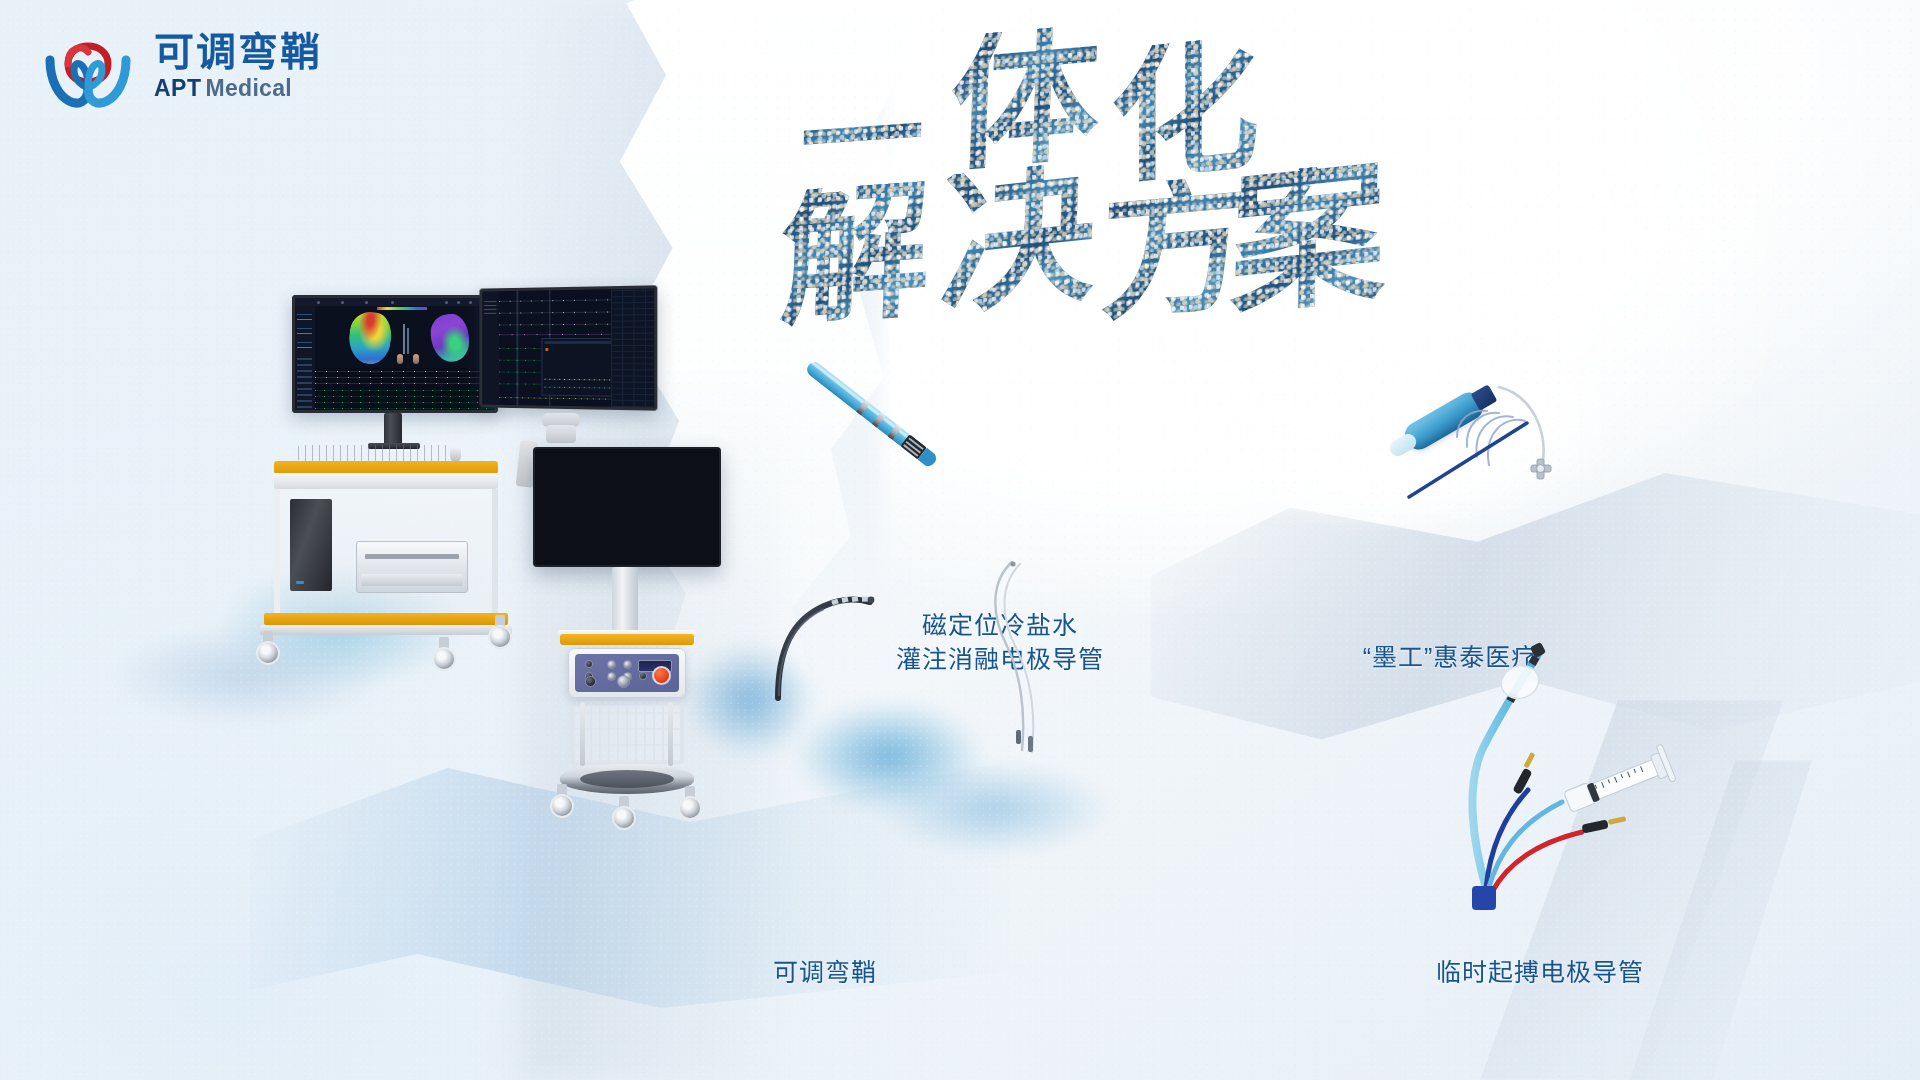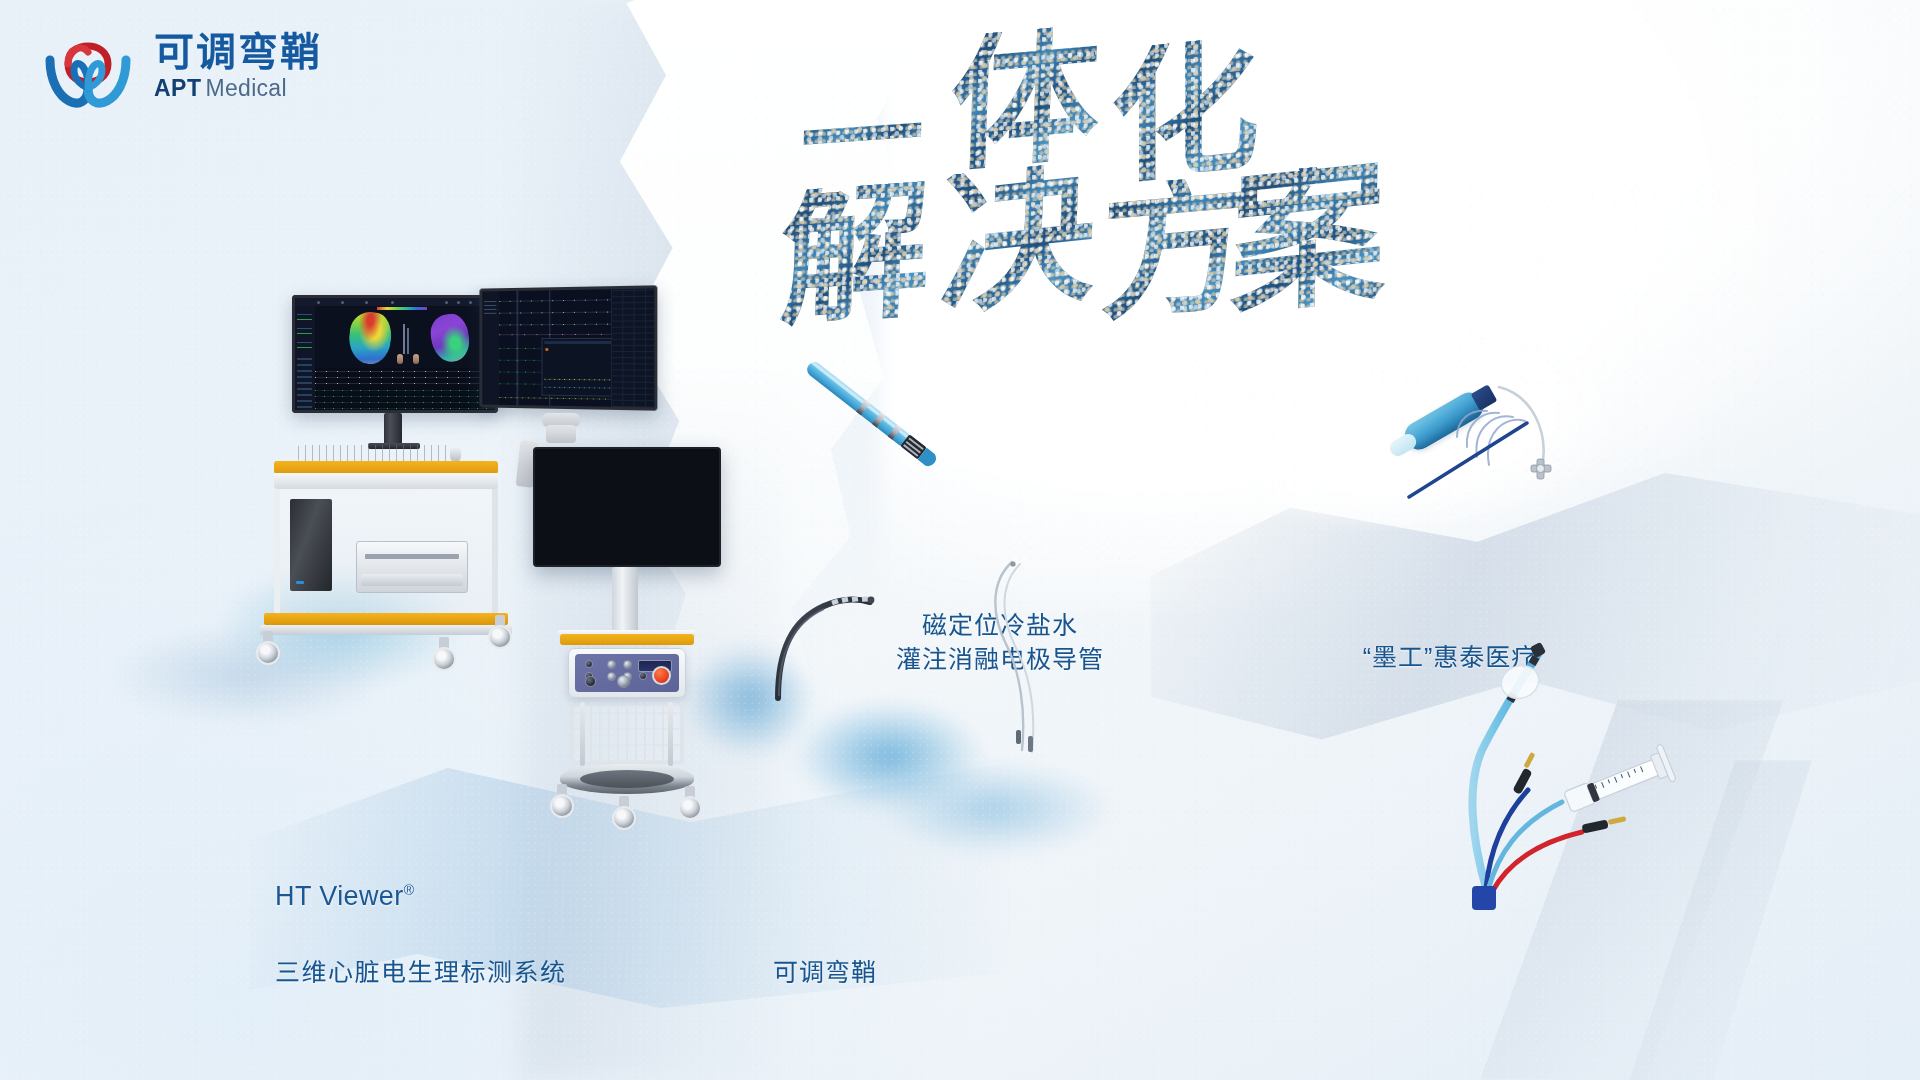--- a/index.html
+++ b/index.html
@@ -101,21 +101,21 @@
   
   #logo{position:absolute;left:38px;top:18px;display:flex;align-items:center;gap:16px;}
   .logo-mark{width:100px;height:96px;position:relative;flex:0 0 auto;}
   .logo-wordmark{display:flex;flex-direction:column;justify-content:center;}
   .logo-cn{
     font-family:"Liberation Sans","DejaVu Sans",sans-serif;
     font-size:40px;font-weight:700;color:#1559a0;letter-spacing:2px;line-height:1.05;
   }
   .logo-en{display:flex;align-items:baseline;gap:4px;margin-top:2px;}
   .logo-en .apt{font-size:23px;font-weight:700;color:#123f74;letter-spacing:.5px;}
-  .logo-en .med{font-size:23px;font-weight:400;color:#4b6a8c;letter-spacing:.3px;}
+  .logo-en .med{font-size:23px;font-weight:700;color:#4b6a8c;letter-spacing:.3px;}
 
   
   #headline{position:absolute;left:790px;top:28px;width:560px;height:300px;}
   .calli{
     font-family:"Liberation Serif","DejaVu Serif",serif;
     font-weight:700;
     background-image:
       radial-gradient(circle at 18% 22%, rgba(255,255,255,.75) 0 2px, rgba(255,255,255,0) 3px),
       radial-gradient(circle at 58% 48%, rgba(222,210,180,.85) 0 2px, rgba(255,255,255,0) 3px),
       radial-gradient(circle at 80% 72%, rgba(255,255,255,.6) 0 2px, rgba(255,255,255,0) 3px),
@@ -467,24 +467,20 @@
     <div class="caster" style="left:182px;top:342px;">
         <div class="fork"></div>
         <div class="wheel"></div>
       </div>
     <div class="caster" style="left:238px;top:320px;">
         <div class="fork"></div>
         <div class="wheel"></div>
       </div>
   </div>
 
-  <div id="label-viewer" class="plabel">
-    <div class="en"><span>HT Viewer</span><sup>®</sup></div>
-    <div class="cn">三维心脏电生理标测系统</div>
-  </div>
 
   <div id="touch">
     <div class="sc">
       <svg class="heart-wire" viewBox="0 0 108 106" aria-hidden="true">
         <g fill="none" stroke="#9fc6ea" stroke-width="1.6" opacity=".95">
           <path d="M20 40 C10 58, 16 82, 38 92 C60 100, 86 88, 90 64 C94 44, 84 28, 68 24 C56 21, 44 26, 38 34"></path>
           <path d="M38 34 C40 20, 34 8, 26 6"></path>
           <path d="M50 26 C52 14, 60 6, 70 8"></path>
           <path d="M62 24 C70 14, 82 10, 92 14"></path>
           <path d="M44 30 C48 48, 44 70, 34 86" stroke-width="1.2"></path>
@@ -732,14 +728,15 @@
             <path d="M159 131 v6"></path>
           <path d="M166 131 v4"></path>
             <path d="M173 131 v6"></path>
         </g>
         <rect x="116" y="128" width="7" height="19" rx="2" fill="#31373f"></rect>
         <rect x="186" y="125" width="9" height="25" rx="2" fill="#e8eef3" stroke="#c3ccd5" stroke-width="1"></rect>
         <rect x="195" y="118" width="6" height="39" rx="3" fill="#eef3f7" stroke="#c3ccd5" stroke-width="1"></rect>
       </g>
     </svg>
   </div>
+  <div class="plabel" style="left:1390px;top:955px;width:300px;">临时起搏电极导管</div>
 
 </div>
 
 </body></html>

